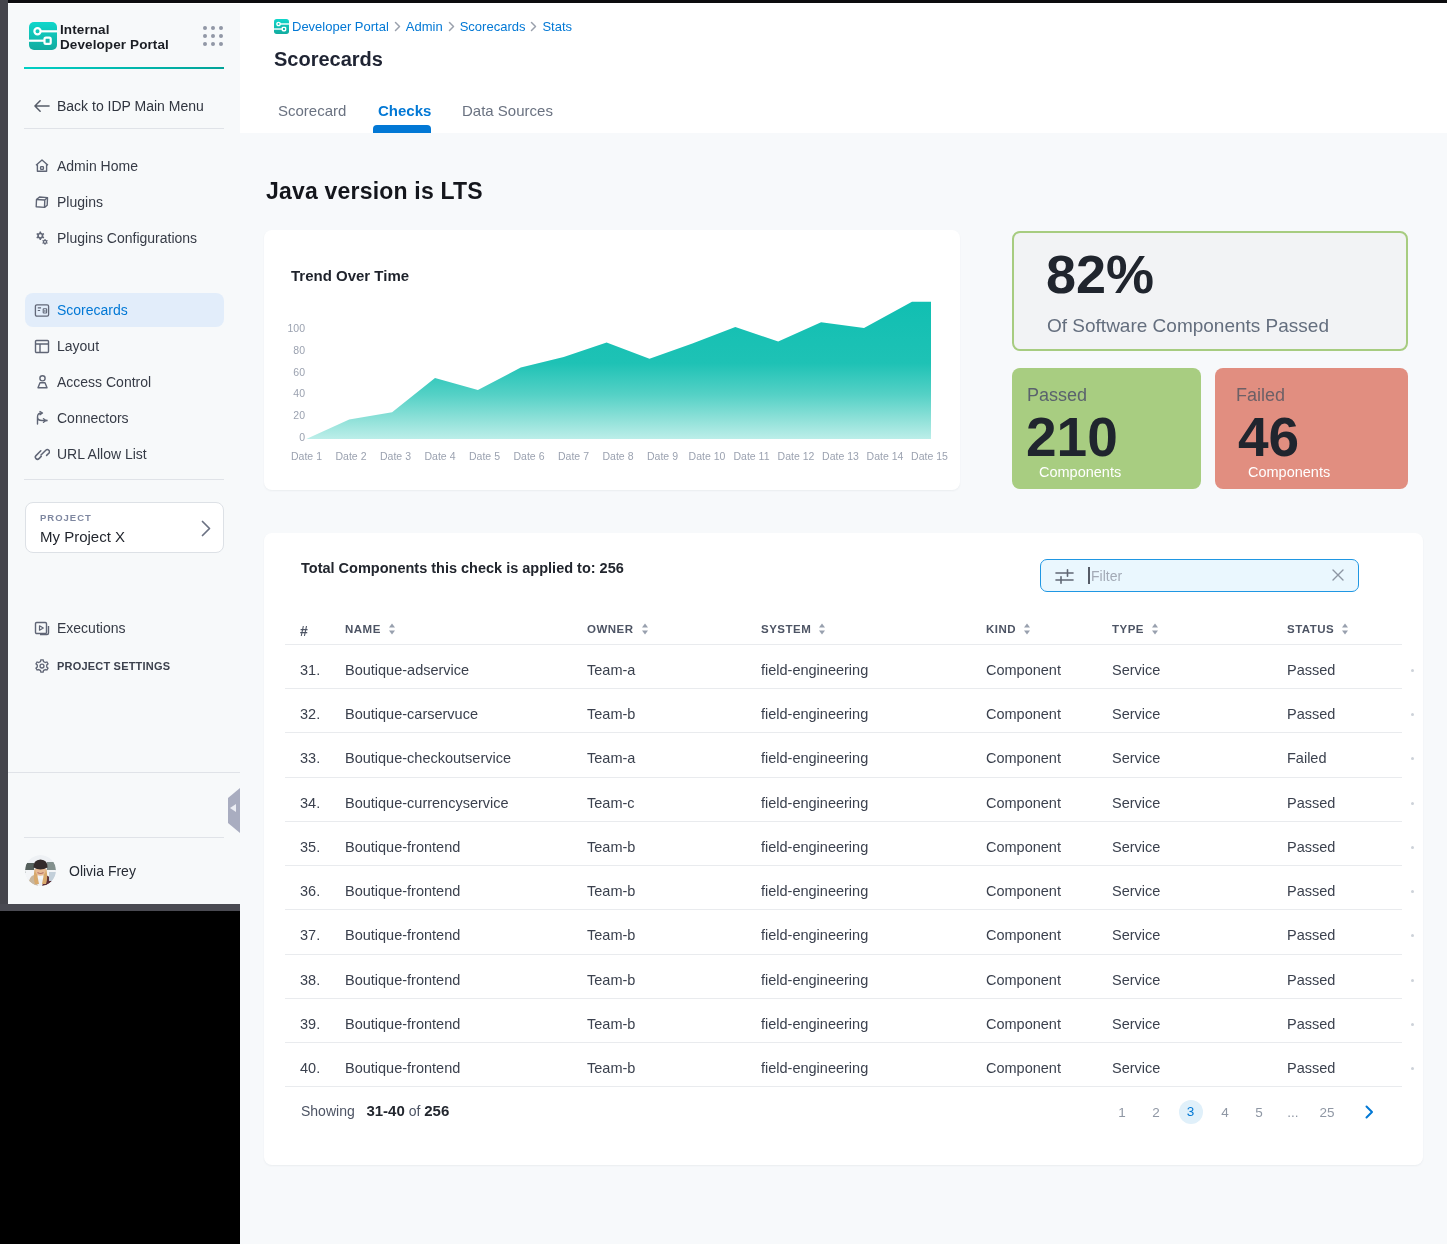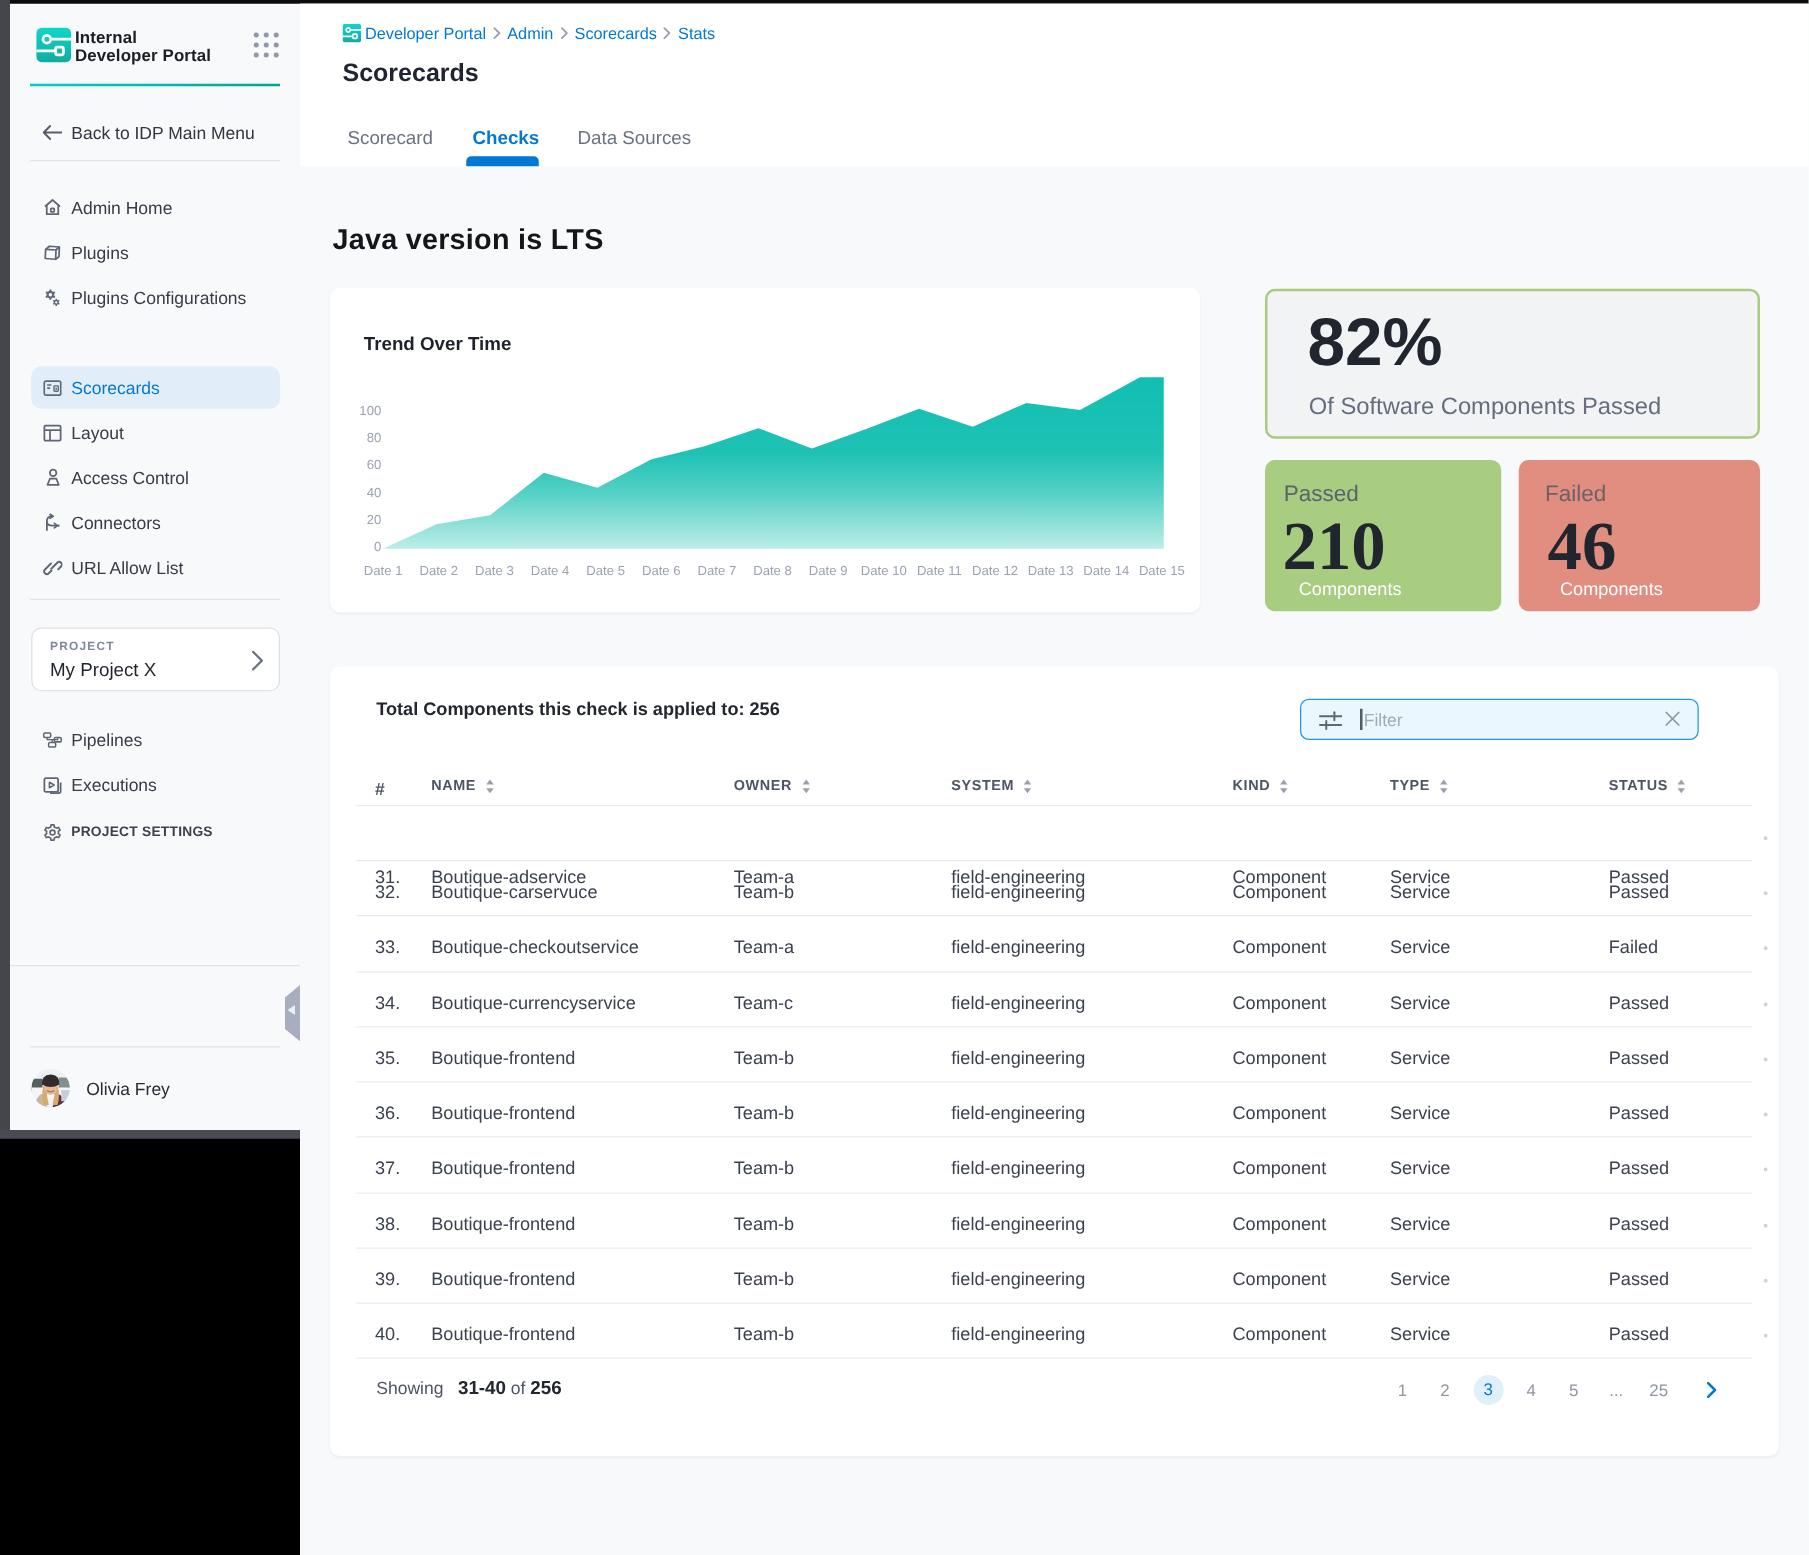--- a/index.html
+++ b/index.html
@@ -52,21 +52,21 @@
   .card { background:#fff; border-radius:8px; box-shadow:0 1px 2px rgba(40,48,70,.06); }
   #chartcard { left:24px; top:227px; width:696px; height:260px; }
   #charttitle { left:27px; top:37px; font-size:15px; font-weight:bold; color:#1e222b; }
 
   #pctcard { left:772px; top:228px; width:396px; height:120px; background:#f2f3f5; border:2px solid #a7cc80; border-radius:8px; }
   #pctcard .pct { position:absolute; left:32px; top:10px; font-size:54px; font-weight:bold; color:#20252e; }
   #pctcard .sub { position:absolute; left:33px; top:82px; font-size:19px; color:#646e7e; }
   #passcard { left:772px; top:365px; width:189px; height:121px; background:#a8cd81; border-radius:8px; color:#20252e; }
   #failcard { left:975px; top:365px; width:193px; height:121px; background:#e18e80; border-radius:8px; color:#20252e; }
   .statlbl { position:absolute; left:15px; top:17px; font-size:18px; color:#5a626d; }
-  .statnum { position:absolute; left:14px; top:37px; font-size:55px; font-weight:bold;font-family:Liberation Serif, serif; }
+  .statnum { position:absolute; left:14px; top:37px; font-size:55px; font-weight:bold; }
   .statcomp { position:absolute; left:15px; top:96px; font-size:14.5px; color:#ffffff;margin-left:12px; }
 
   #tablecard { left:24px; top:530px; width:1159px; height:632px; }
   #tabletitle { left:37px; top:27px; font-size:14.5px; font-weight:bold; color:#22262e; }
   #filterbox { left:776px; top:26px; width:319px; height:33px; background:#eaf7fe; border:1.5px solid #1f97e3; border-radius:7px; }
   #filterbox .ph { position:absolute; left:50px; top:8px; font-size:14px; color:#a3aab6; }
   #filterbox .cur { position:absolute; left:47px; top:7px; width:1.5px; height:17px; background:#555b66; }
   #filterbox .x { position:absolute; right:13px; top:8px; }
 
   .thead { position:absolute; top:90px; left:0; width:1159px; height:25px; }
@@ -184,28 +184,20 @@
   <div class="abs sb-divider" style="top:475px;"></div>
 
   <div class="abs" id="projcard">
     <div class="lbl">PROJECT</div>
     <div class="nm">My Project X</div>
     <svg class="chev" width="10" height="17" viewBox="0 0 10 17">
         <path d="M1.5 1.5 L8.5 8.5 L1.5 15.5" stroke="#6a7182" stroke-width="1.7" fill="none" stroke-linecap="round" stroke-linejoin="round"></path>
       </svg>
   </div>
 
-  <div class="abs menu-item" style="top:570px;"><span class="ic">
-        <svg width="17" height="14" viewBox="0 0 17 14" fill="none" stroke="#5f6575" stroke-width="1.3">
-          <rect x="1" y="1" width="6" height="3.8" rx="1.2"></rect>
-          <rect x="10" y="4.8" width="6" height="3.8" rx="1.2"></rect>
-          <rect x="5.2" y="9.2" width="6" height="3.8" rx="1.2"></rect>
-          <path d="M4 4.8 V6.7 H13 V4.8 M8.2 6.7 V9.2" stroke-width="1.1"></path>
-        </svg>
-      </span>Pipelines</div>
   <div class="abs menu-item" style="top:606px;"><span class="ic">
         <svg width="16" height="15" viewBox="0 0 16 15" fill="none" stroke="#5f6575" stroke-width="1.4">
           <rect x="1.5" y="1.5" width="11" height="11" rx="1.2"></rect>
           <path d="M5.5 4.8 L9.3 7 L5.5 9.2 Z" stroke-width="1.2" stroke-linejoin="round"></path>
           <path d="M14.5 5 V12 A1.5 1.5 0 0 1 13 13.5 H6"></path>
         </svg>
       </span>Executions</div>
   <div class="abs menu-item" style="top:644px; font-size:11px; font-weight:bold; letter-spacing:0.2px; color:#3c414d;"><span class="ic">
         <svg width="17" height="17" viewBox="0 0 17 17" fill="none" stroke="#5f6575" stroke-width="1.4">
           <path d="M7.3 1.5 H9.7 L10.1 3.3 A5.3 5.3 0 0 1 11.9 4.3 L13.7 3.7 L14.9 5.8 L13.5 7 A5.3 5.3 0 0 1 13.5 9 L14.9 10.2 L13.7 12.3 L11.9 11.7 A5.3 5.3 0 0 1 10.1 12.7 L9.7 14.5 H7.3 L6.9 12.7 A5.3 5.3 0 0 1 5.1 11.7 L3.3 12.3 L2.1 10.2 L3.5 9 A5.3 5.3 0 0 1 3.5 7 L2.1 5.8 L3.3 3.7 L5.1 4.3 A5.3 5.3 0 0 1 6.9 3.3 Z"></path>
@@ -374,21 +366,21 @@
       <span class="x5">TYPE<span class="sort"><svg width="8" height="12" viewBox="0 0 8 12">
               <path d="M4 0.5 L7 4.5 L1 4.5 Z" fill="#98a0ae"></path>
               <path d="M4 11.5 L1 7.5 L7 7.5 Z" fill="#98a0ae"></path>
             </svg></span></span>
       <span class="x6">STATUS<span class="sort"><svg width="8" height="12" viewBox="0 0 8 12">
               <path d="M4 0.5 L7 4.5 L1 4.5 Z" fill="#98a0ae"></path>
               <path d="M4 11.5 L1 7.5 L7 7.5 Z" fill="#98a0ae"></path>
             </svg></span></span>
     </div>
     <div class="tsep" style="top:111px;"></div>
-    <div class="trow" style="top:111px;margin-top:32px;">
+    <div class="trow" style="top:111px;">
         <span class="x0">31.</span>
         <span class="x1">Boutique-adservice</span>
         <span class="x2">Team-a</span>
         <span class="x3">field-engineering</span>
         <span class="x4">Component</span>
         <span class="x5">Service</span>
         <span class="x6">Passed</span>
       </div>
     <div class="tsep" style="top:155px;"></div>
     <div class="trow" style="top:155px;">

